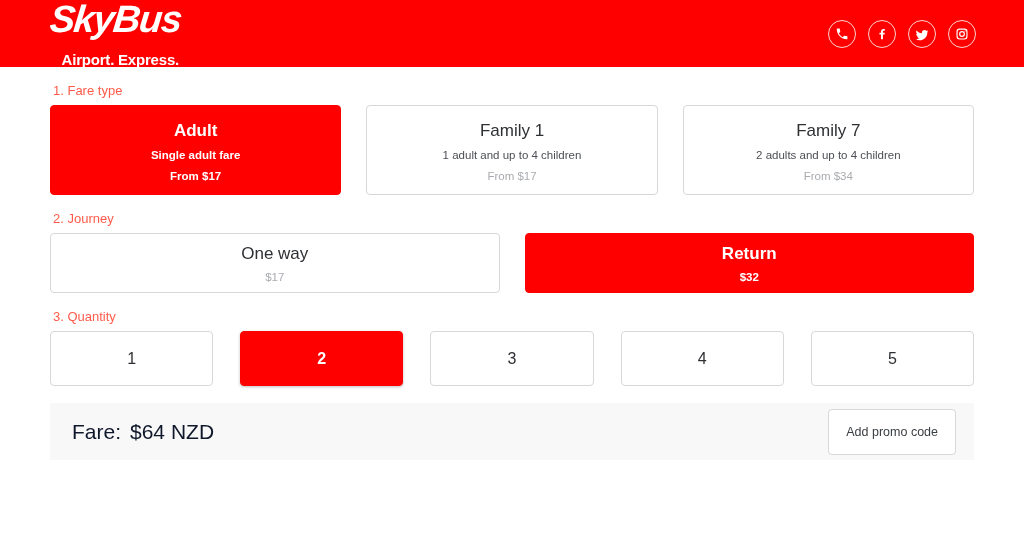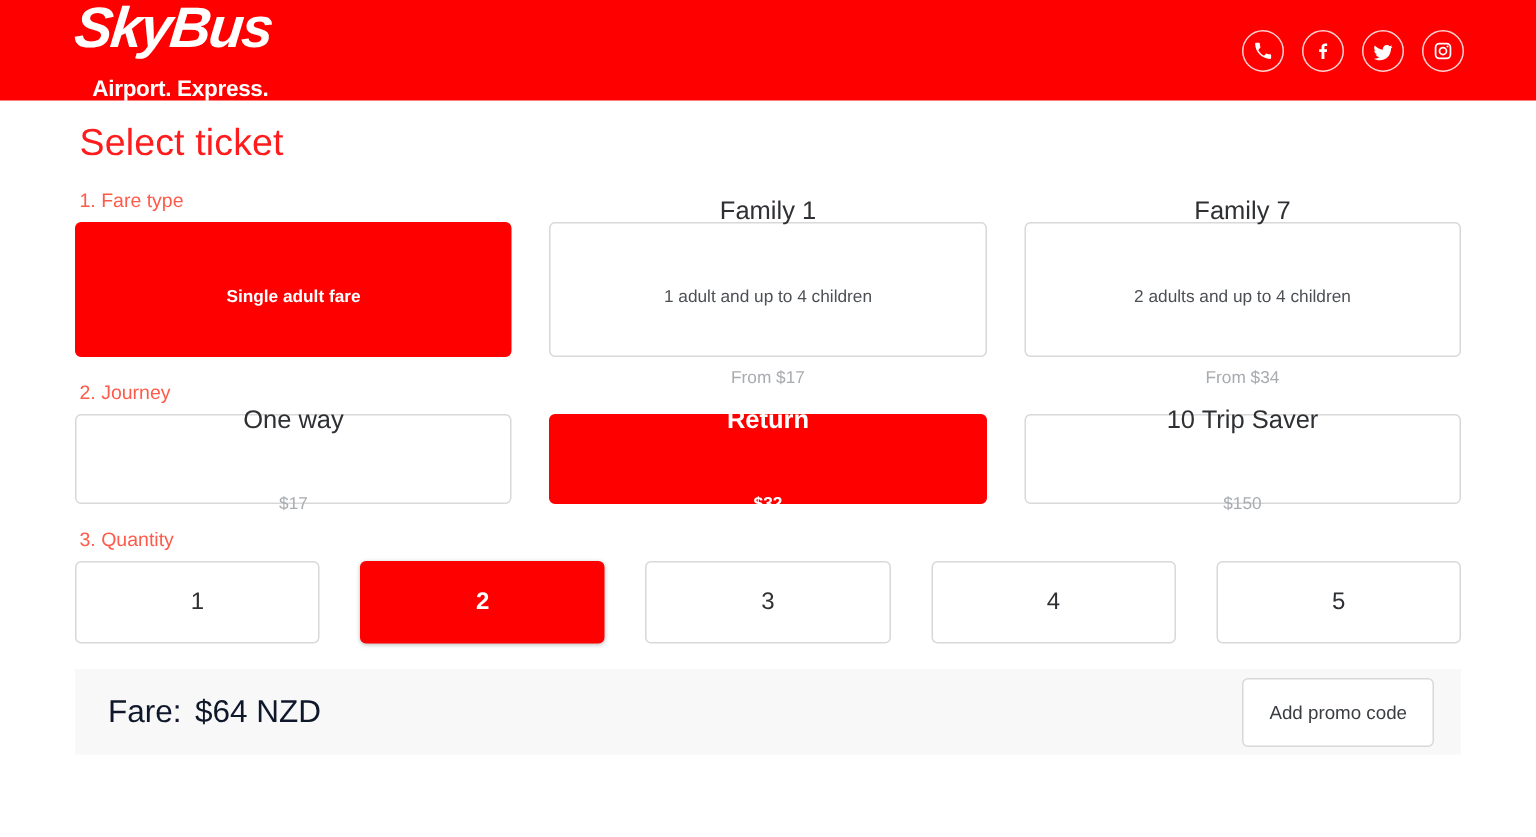--- a/index.html
+++ b/index.html
@@ -86,21 +86,20 @@
   .card {
     flex: 1;
     border: 1px solid #d8d8d8;
     border-radius: 4px;
     background: #ffffff;
     text-align: center;
     display: flex;
     flex-direction: column;
     align-items: center;
     justify-content: center;
-    gap: 33px;
   }
   .card.fare { height: 90px; padding-top: 2px; }
   .card.journey { height: 60px; }
   .card-title {
     font-size: 17px;
     color: #2e3033;
     font-weight: normal;
   }
   .card-sub {
     font-size: 11.5px;
@@ -200,21 +199,20 @@
           <rect x="3.5" y="3.5" width="17" height="17" rx="4.5"></rect>
           <circle cx="12" cy="12" r="4"></circle>
           <circle cx="17.2" cy="6.9" r="1.1" fill="#ffffff" stroke="none"></circle>
         </svg>
     </a>
   </div>
 </div>
 
 <div class="content">
 
-  <h1 class="page-title">Select ticket</h1>
 
   <div class="step-label">1. Fare type</div>
   <div class="card-row">
     <div class="card fare selected">
       <div class="card-title">Adult</div>
       <div class="card-sub">Single adult fare</div>
       <div class="card-price">From $17</div>
     </div>
     <div class="card fare">
       <div class="card-title">Family 1</div>
@@ -230,24 +228,20 @@
 
   <div class="step-label">2. Journey</div>
   <div class="card-row">
     <div class="card journey">
       <div class="card-title">One way</div>
       <div class="card-price">$17</div>
     </div>
     <div class="card journey selected">
       <div class="card-title">Return</div>
       <div class="card-price">$32</div>
-    </div>
-    <div class="card journey">
-      <div class="card-title">10 Trip Saver</div>
-      <div class="card-price">$150</div>
     </div>
   </div>
 
   <div class="step-label">3. Quantity</div>
   <div class="qty-row">
     <div class="qty-btn">1</div>
     <div class="qty-btn selected">2</div>
     <div class="qty-btn">3</div>
     <div class="qty-btn">4</div>
     <div class="qty-btn">5</div>

